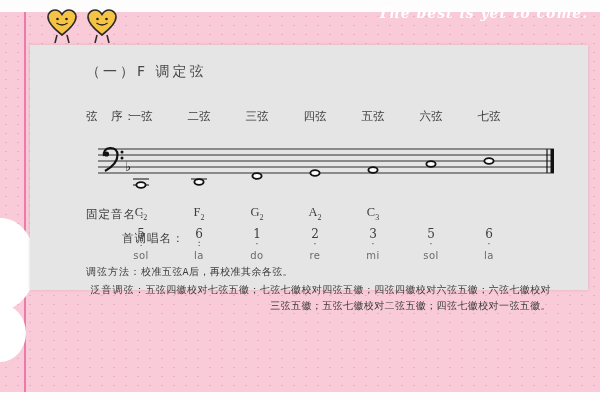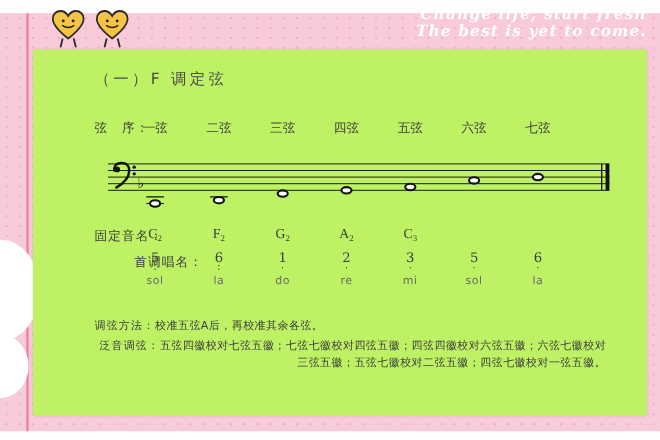--- a/index.html
+++ b/index.html
@@ -18,22 +18,22 @@
   .blob{position:absolute;background:#fff;border-radius:50%;}
   .blob1{left:-34px;top:218px;width:70px;height:92px;}
   .blob2{left:-26px;top:304px;width:52px;height:58px;}
   .slogan{
     position:absolute;right:12px;top:5px;text-align:right;color:#ffffff;
     font-family:"DejaVu Serif","Liberation Serif",serif;font-style:italic;font-weight:bold;
     font-size:14px;line-height:16px;letter-spacing:1px;
   }
   .hearts{position:absolute;left:44px;top:7px;width:80px;height:40px;}
   .panel{
-    position:absolute;left:30px;top:45px;width:558px;height:333px;
-    background:#bef264;box-shadow:0 0 3px rgba(180,120,140,.35);
+    position:absolute;left:30px;top:45px;width:558px;height:245px;
+    background:#e5e5e5;box-shadow:0 0 3px rgba(180,120,140,.35);
   }
   .page-title{
     position:absolute;left:56px;top:18px;font-size:14px;color:#4a4a4a;letter-spacing:3px;
   }
   .row-label{position:absolute;left:56px;font-size:11.5px;color:#3c3c3c;letter-spacing:1px;white-space:pre;}
   .cols{position:absolute;left:82px;width:406px;display:flex;}
   .cell{width:58px;text-align:center;flex:0 0 58px;}
   .string-row{top:64px;}
   .string-row .cell{font-size:11.5px;color:#3c3c3c;}
   .lbl-string{top:64px;}
@@ -44,21 +44,21 @@
   }
   .lbl-fixed{top:162px;}
   .fixed-row{top:160px;}
   .fixed-row .cell{font-family:Liberation Serif, serif;font-size:12.5px;color:#3c3c3c;}
   .fixed-row sub{font-size:8px;}
   .lbl-solf{top:186px;margin-left:36px;}
   .solf-row{top:183px;}
   .solf-row .num{font-family:"DejaVu Serif","Liberation Serif",serif;font-size:12px;line-height:13px;color:#3c3c3c;}
   .solf-row .dots{font-size:9px;line-height:6px;color:#3c3c3c;}
   .solf-row .name{font-size:10px;color:#6a6a6a;margin-top:3px;letter-spacing:.5px;}
-  .paras{position:absolute;left:56px;top:244px;width:465px;font-size:10px;color:#3a3a3a;}
+  .paras{position:absolute;left:56px;top:220px;width:465px;font-size:10px;color:#3a3a3a;font-family:Liberation Mono, monospace;}
   .para{line-height:16px;padding-left:22px;text-indent:-22px;letter-spacing:.4px;}
   .para+.para{margin-top:2px;text-align:right;}
   .para.songs{margin-top:12px;}
   .para .plabel{letter-spacing:1px;}
 </style>
 </head>
 <body>
 
 <div class="frame"></div>
 <div class="accent-line"></div>
@@ -80,21 +80,20 @@
       <circle cx="13.5" cy="12" r="1.3" fill="#222"></circle>
         <circle cx="22.5" cy="12" r="1.3" fill="#222"></circle>
       <path d="M12.5,16 Q18,20 23.5,16" fill="none" stroke="#222" stroke-width="1.3"></path>
       <line x1="13" y1="28" x2="11" y2="36" stroke="#2a2a2a" stroke-width="1.6"></line>
       <line x1="23" y1="28" x2="25" y2="36" stroke="#2a2a2a" stroke-width="1.6"></line>
     </g>
   </svg>
 </div>
 
 <div class="slogan">
-  <div>Change life, start fresh</div>
   <div>The best is yet to come.</div>
 </div>
 
 <div class="panel">
 
   <div class="page-title">（一）F 调定弦</div>
 
   <div class="row-label lbl-string">弦　序：</div>
   <div class="cols string-row">
     <div class="cell">一弦</div>

